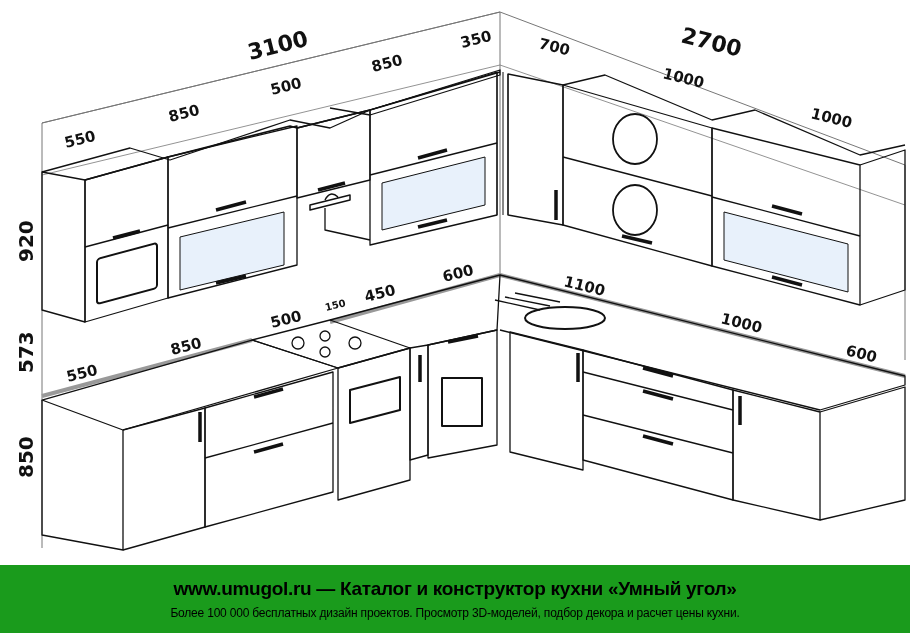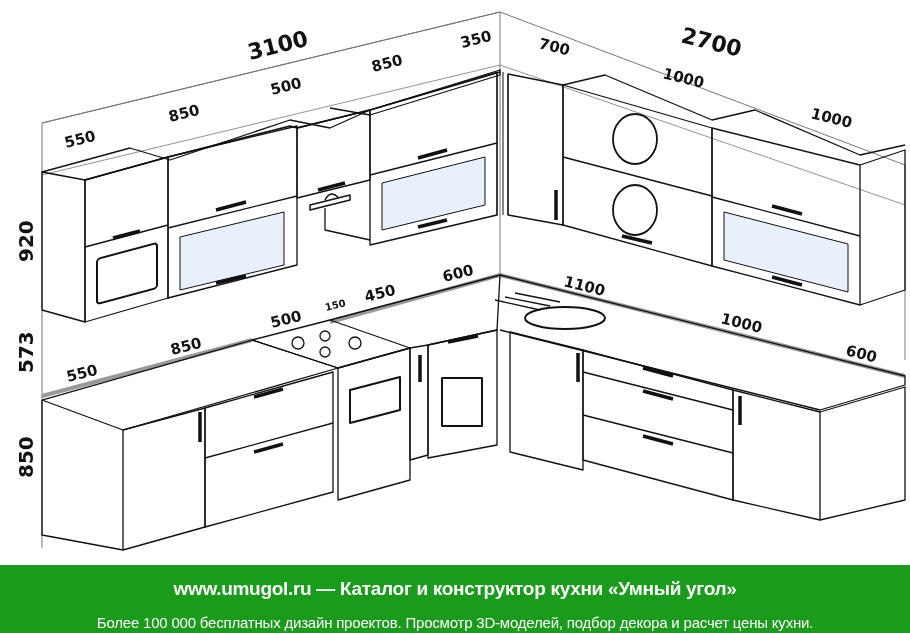--- a/index.html
+++ b/index.html
@@ -1,22 +1,22 @@
 <!DOCTYPE html>
 <html><head>
 <meta charset="utf-8">
 <style>
   html, body { margin:0; padding:0; }
   body { width:910px; height:633px; position:relative; background:#ffffff; overflow:hidden;
          font-family:"Liberation Sans", sans-serif; }
   #drawing { position:absolute; left:0; top:0; width:910px; height:565px; }
   .dim { font-family:"DejaVu Sans", sans-serif; font-weight:bold; fill:#111; }
-  .footer { position:absolute; left:0; top:565px; width:910px; height:68px; background:#1a9b1c; color:#ffffff; text-align:center; }
+  .footer { position:absolute; left:0; top:565px; width:910px; height:68px; background:#1a9b1c; color:#000000; text-align:center; }
   .footer .line1 { position:absolute; left:0; right:0; top:13px; font-size:19px; font-weight:bold; letter-spacing:-0.3px; }
-  .footer .line2 { position:absolute; left:0; right:0; top:49px; font-size:15px; letter-spacing:-0.2px; }
+  .footer .line2 { position:absolute; left:0; right:0; top:41px; font-size:12px; letter-spacing:-0.2px; }
 </style>
 </head>
 <body>
 
 <svg id="drawing" viewBox="0 0 910 565" xmlns="http://www.w3.org/2000/svg">
   <g fill="none" stroke="#111" stroke-width="1.3" stroke-linejoin="round">
 
     <path d="M42 123 L500 12 L500 275 M42 123 L42 548" stroke="#777" stroke-width="1"></path>
     <path d="M500 12 L905 165 L905 360" stroke="#777" stroke-width="1"></path>
     <path d="M42 123 L500 12" stroke="#777" stroke-width="1"></path>

